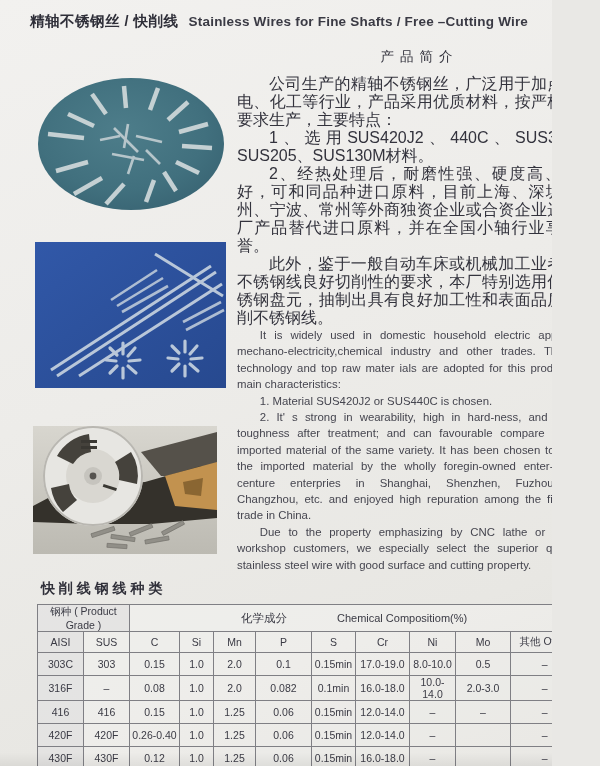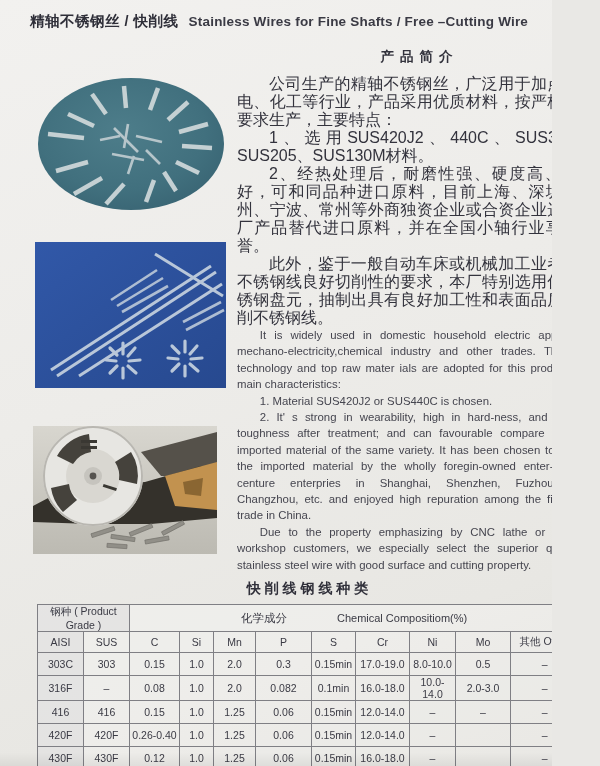--- a/index.html
+++ b/index.html
@@ -24,39 +24,39 @@
   .header .t-zh { font-size: 14.5px; font-weight: bold; color: #2e2e38; letter-spacing: 0.5px; }
   .header .t-en { font-size: 13.5px; font-weight: bold; color: #3a3a44; margin-left: 10px; letter-spacing: 0.2px; }
   
   .fig { position: absolute; }
   #fig1 { left: 36px; top: 76px; }
   #fig2 { left: 35px; top: 242px; }
   #fig3 { left: 33px; top: 426px; }
   
   .right-col { position: absolute; left: 237px; top: 48px; width: 359px; }
   .sec-head-zh {
-    text-align: center; font-size: 13.5px; font-weight: bold; color: #32323c;
+    text-align: center; font-size: 13.5px; font-weight: normal; color: #32323c;
     letter-spacing: 0.45em; text-indent: 0.45em; margin-bottom: 9px;
   }
   .p-zh {
     font-size: 16px; line-height: 18px; text-align: justify;
     text-indent: 2em; color: #33333d;
   }
   .sec-head-en {
     text-align: center; font-size: 13.5px; color: #46465an; color:#47475a;
     letter-spacing: 0.08em; margin-top: 8px; margin-bottom: 7px; font-weight: normal;
   }
   .p-en {
     font-size: 11.4px; line-height: 16.4px; text-align: justify;
     text-indent: 2em; color: #45454f;
   }
   
   .table-title {
     position: absolute; left: 37px; top: 580px; width: 541px;
-    text-align: center; font-size: 14px; font-weight: bold; color: #30303a;
+    font-size: 14px; font-weight: bold; color: #30303a;
     letter-spacing: 0.28em; text-indent: 0.28em;
   }
   table.spec {
     position: absolute; left: 37px; top: 604px; width: 541px;
     border-collapse: collapse; table-layout: fixed;
     font-size: 10.5px; color: #3a3a44; background: rgba(255,255,255,0.25);
   }
   table.spec th, table.spec td {
     border: 1px solid #7f7f84; text-align: center; vertical-align: middle;
     font-weight: normal; padding: 0 1px; overflow: hidden;
@@ -237,21 +237,21 @@
         <th>其他 Other</th>
       </tr>
     </thead>
     <tbody>
         <tr>
           <td>303C</td>
           <td>303</td>
           <td>0.15</td>
           <td>1.0</td>
           <td>2.0</td>
-          <td>0.3</td>
+          <td>0.1</td>
           <td>0.15min</td>
           <td>17.0-19.0</td>
           <td>8.0-10.0</td>
           <td>0.5</td>
           <td>–</td>
         </tr>
         <tr>
           <td>316F</td>
           <td>–</td>
           <td>0.08</td>

